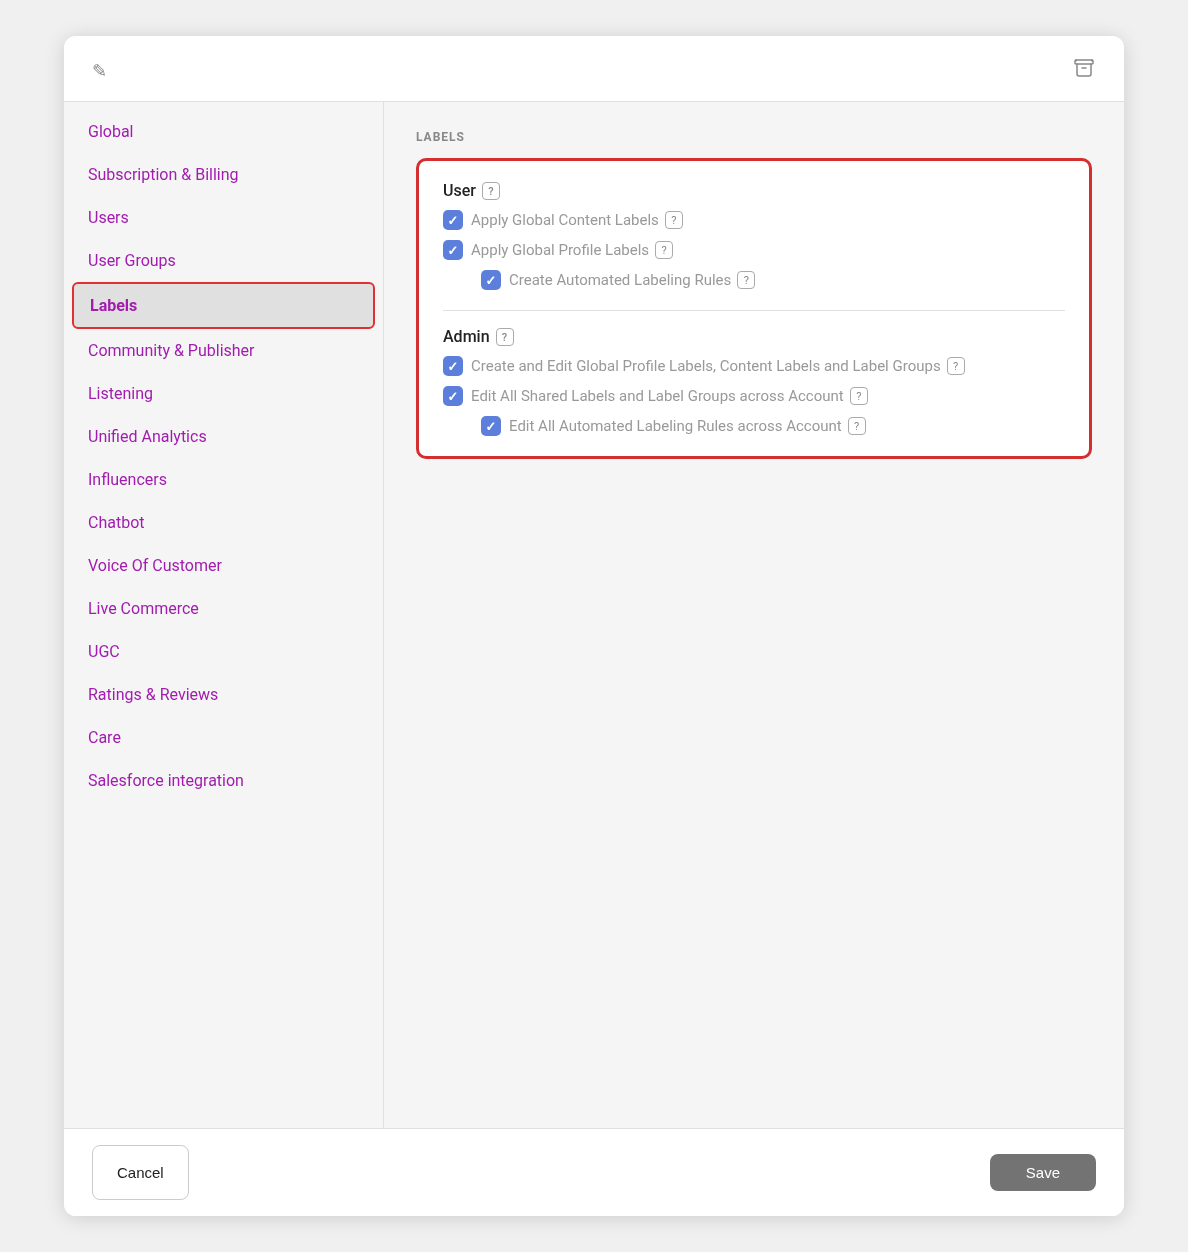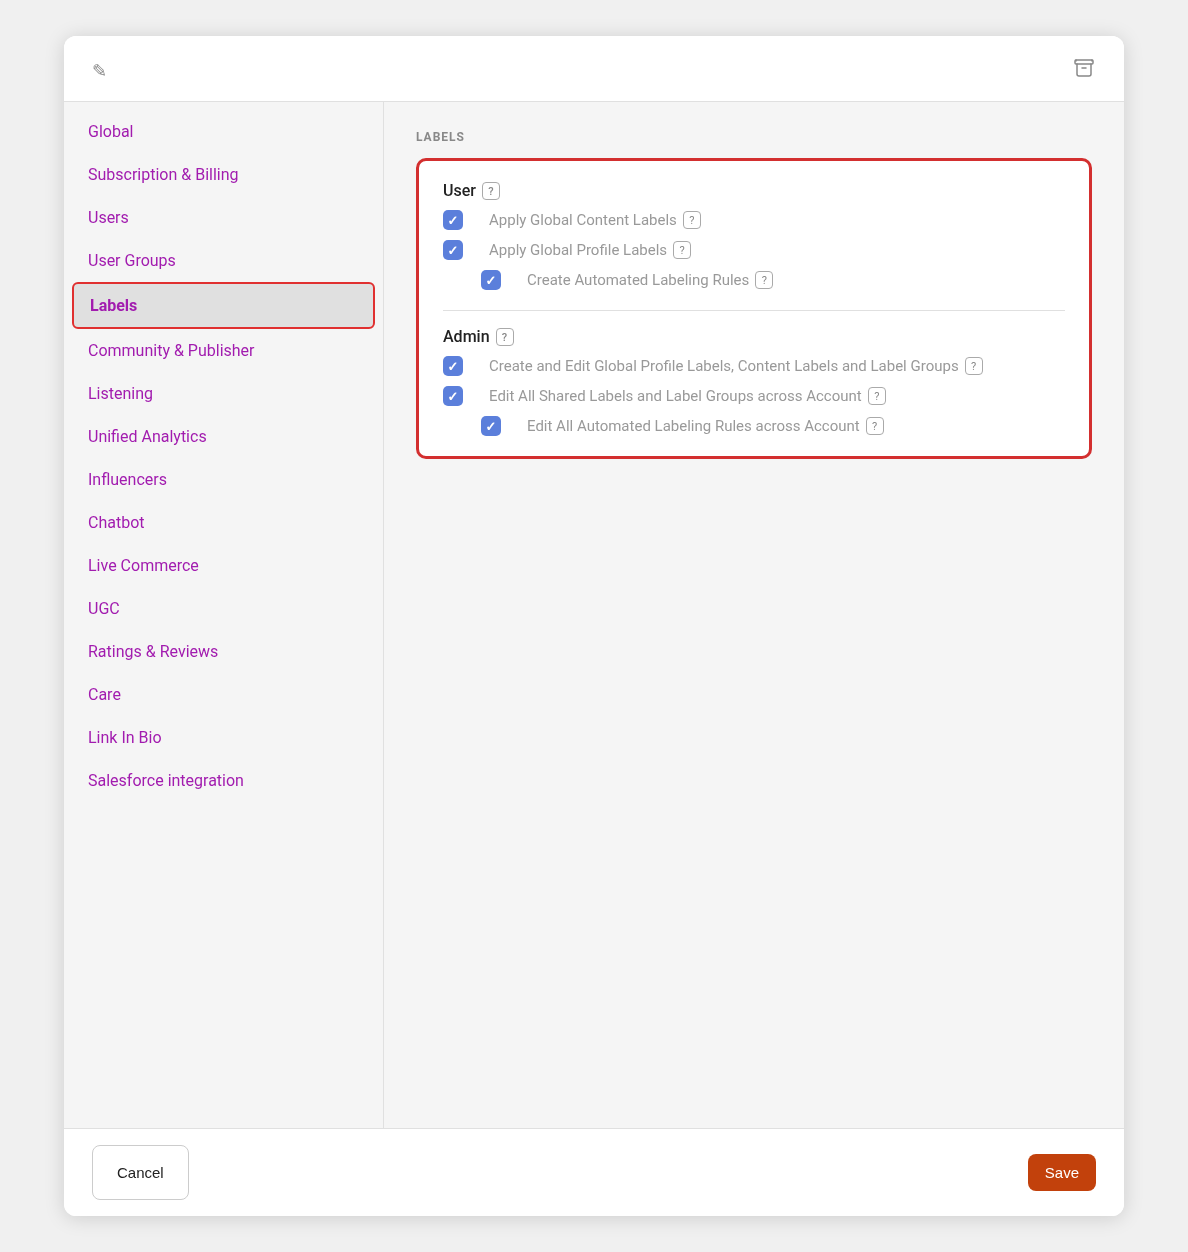--- a/index.html
+++ b/index.html
@@ -123,21 +123,21 @@
       border: 1.5px solid #aaa;
       border-radius: 4px;
       font-size: 11px;
       color: #888;
       cursor: pointer;
       font-style: normal;
     }
     .perm-item {
       display: flex;
       align-items: center;
-      gap: 26px;
+      gap: 8px;
       margin-bottom: 10px;
     }
     .perm-item:last-child {
       margin-bottom: 0;
       margin-left: 38px;
     }
     .checkbox-checked {
       width: 20px;
       height: 20px;
       background: #5b7fdb;
@@ -178,22 +178,22 @@
       padding: 18px 24px;
       border: 1.5px solid #ccc;
       border-radius: 8px;
       background: #fff;
       font-size: 15px;
       color: #222;
       cursor: pointer;
       font-weight: 500;
     }
     .save-btn {
-      padding: 10px 17px;
-      background: #c2410c;
+      padding: 10px 36px;
+      background: #737373;
       border: none;
       border-radius: 8px;
       font-size: 15px;
       color: #fff;
       cursor: pointer;
       font-weight: 500;
     }
   </style>
 </head>
 <body>
@@ -220,25 +220,25 @@
     <div class="sidebar-item">Global</div>
         <div class="sidebar-item">Subscription &amp; Billing</div>
         <div class="sidebar-item">Users</div>
         <div class="sidebar-item">User Groups</div>
         <div class="sidebar-item active">Labels</div>
         <div class="sidebar-item">Community &amp; Publisher</div>
         <div class="sidebar-item">Listening</div>
         <div class="sidebar-item">Unified Analytics</div>
         <div class="sidebar-item">Influencers</div>
         <div class="sidebar-item">Chatbot</div>
+        <div class="sidebar-item">Voice Of Customer</div>
         <div class="sidebar-item">Live Commerce</div>
         <div class="sidebar-item">UGC</div>
         <div class="sidebar-item">Ratings &amp; Reviews</div>
         <div class="sidebar-item">Care</div>
-        <div class="sidebar-item">Link In Bio</div>
         <div class="sidebar-item">Salesforce integration</div>
       </div>
 
     <div class="main">
       <div class="section-label">LABELS</div>
       <div class="permissions-box">
 
         <div class="perm-group">
           <div class="perm-group-title">
             <span>User</span>

